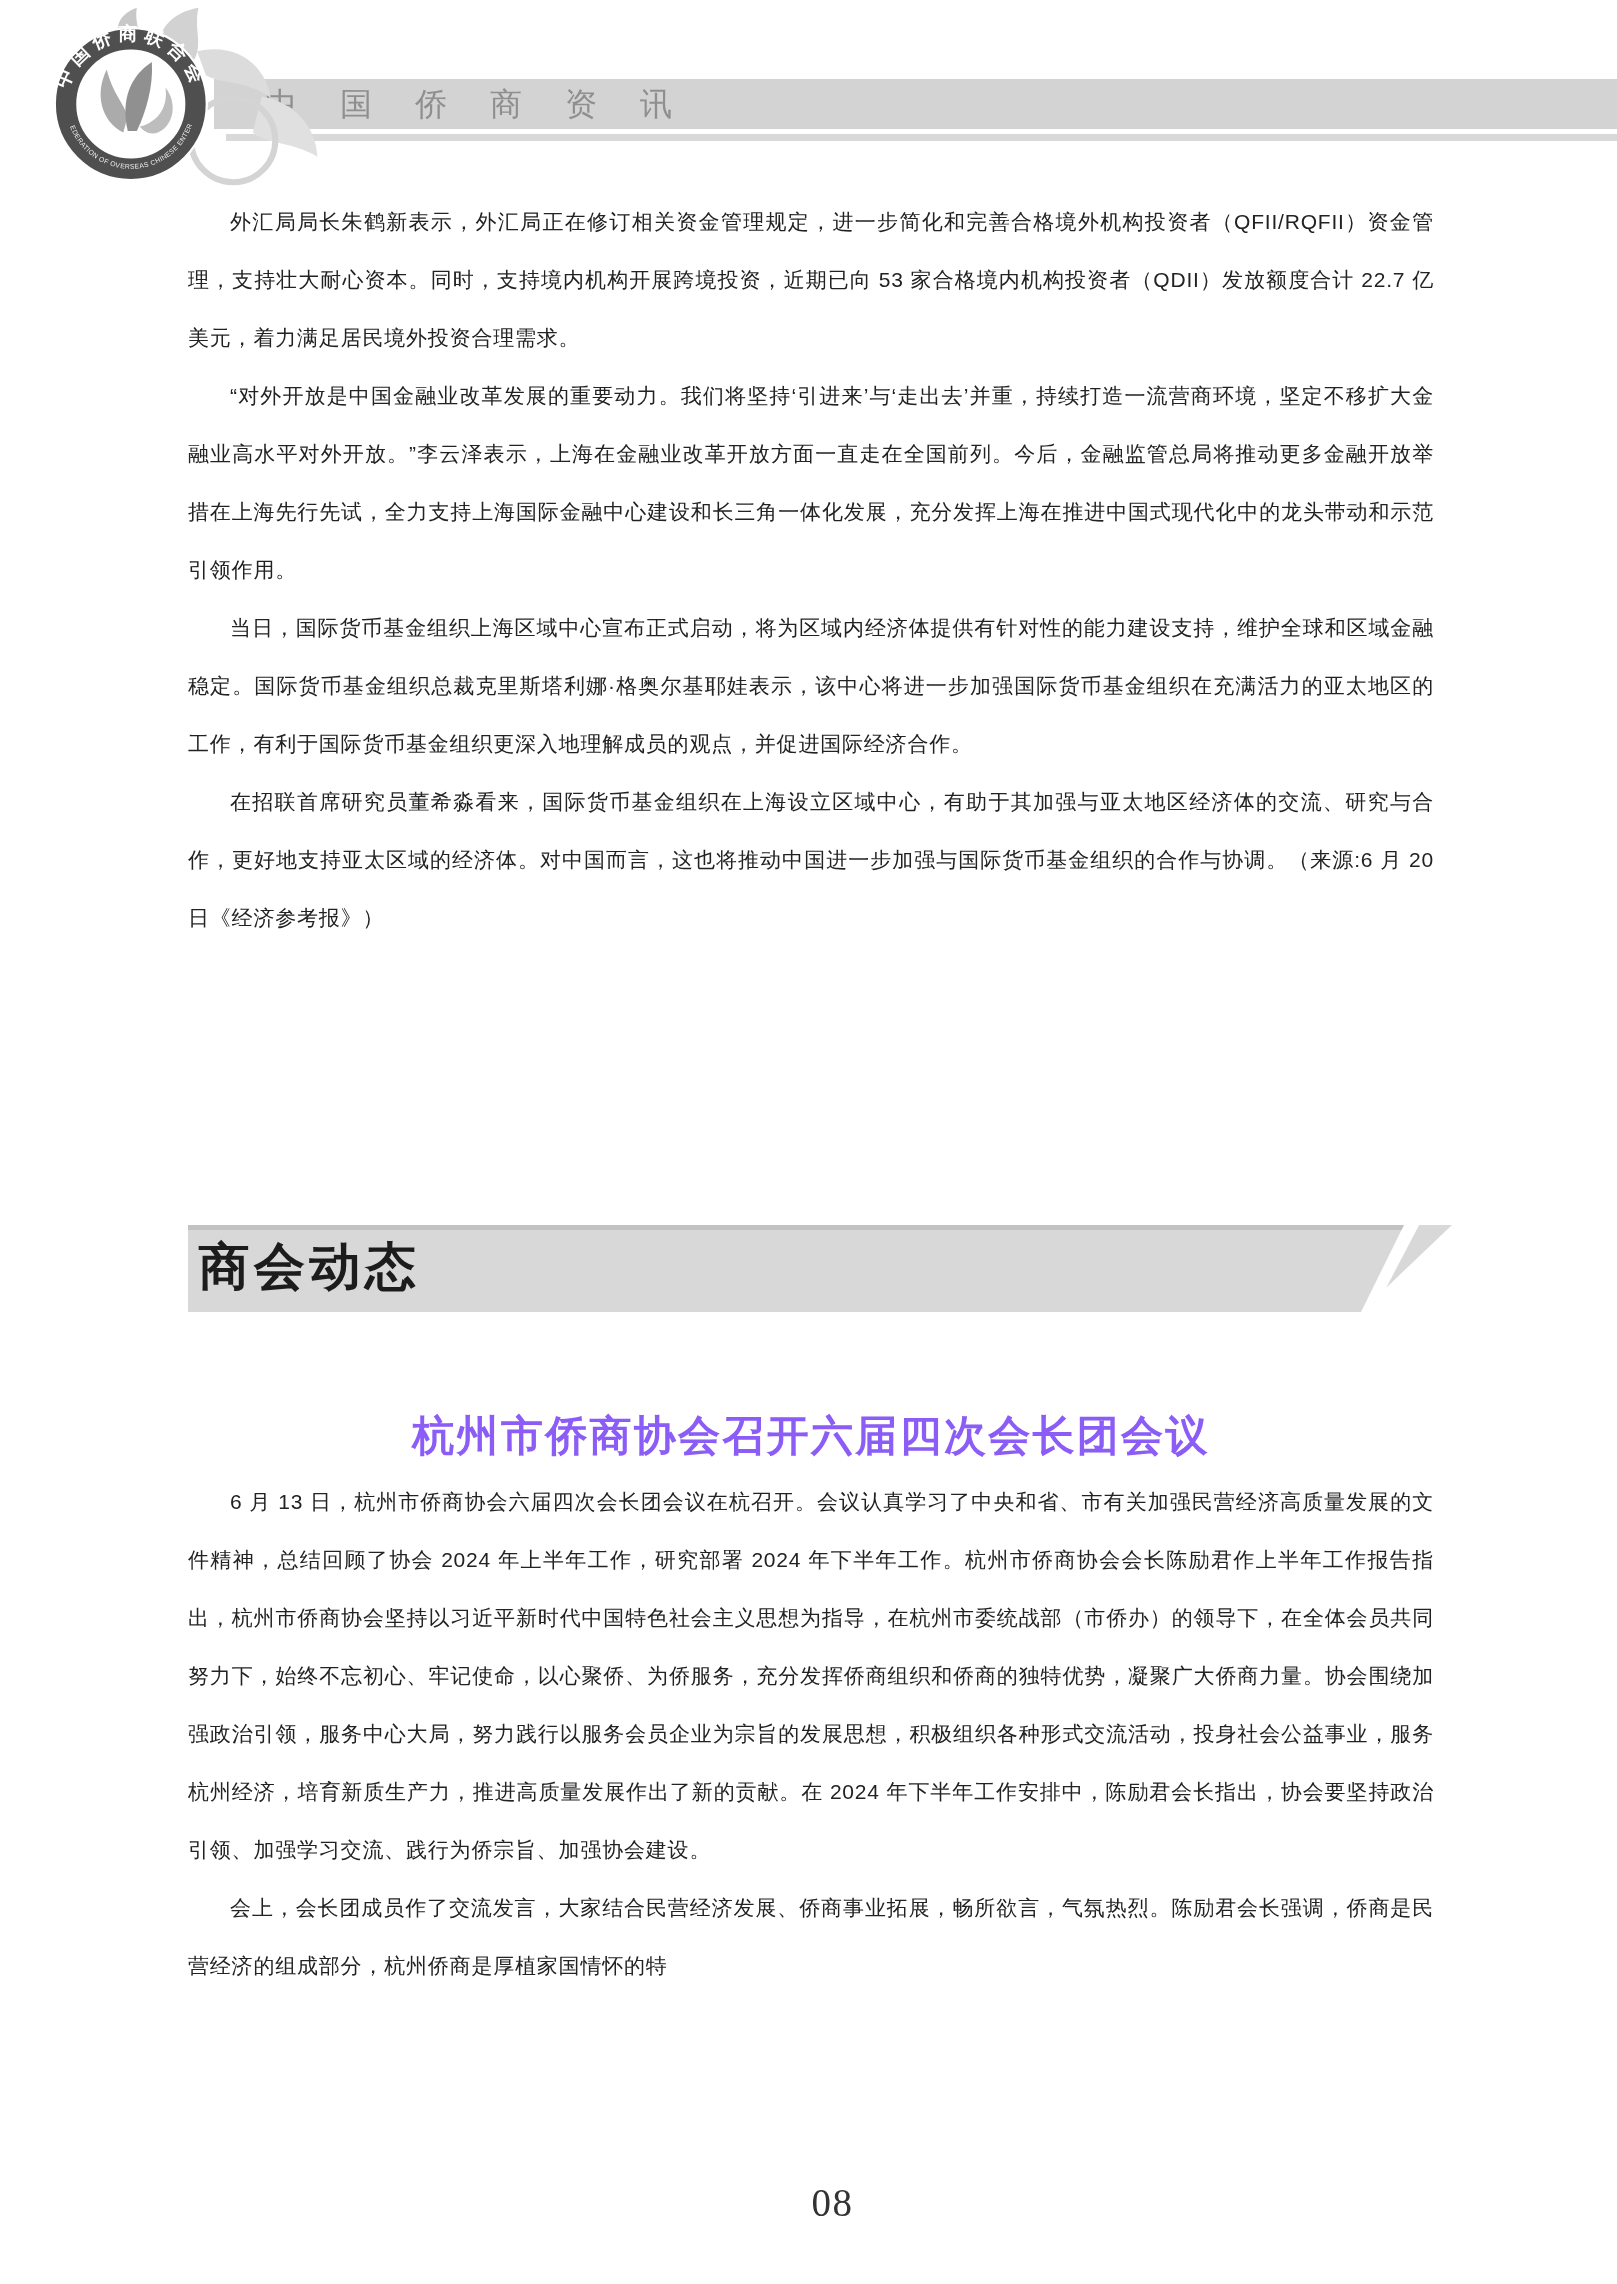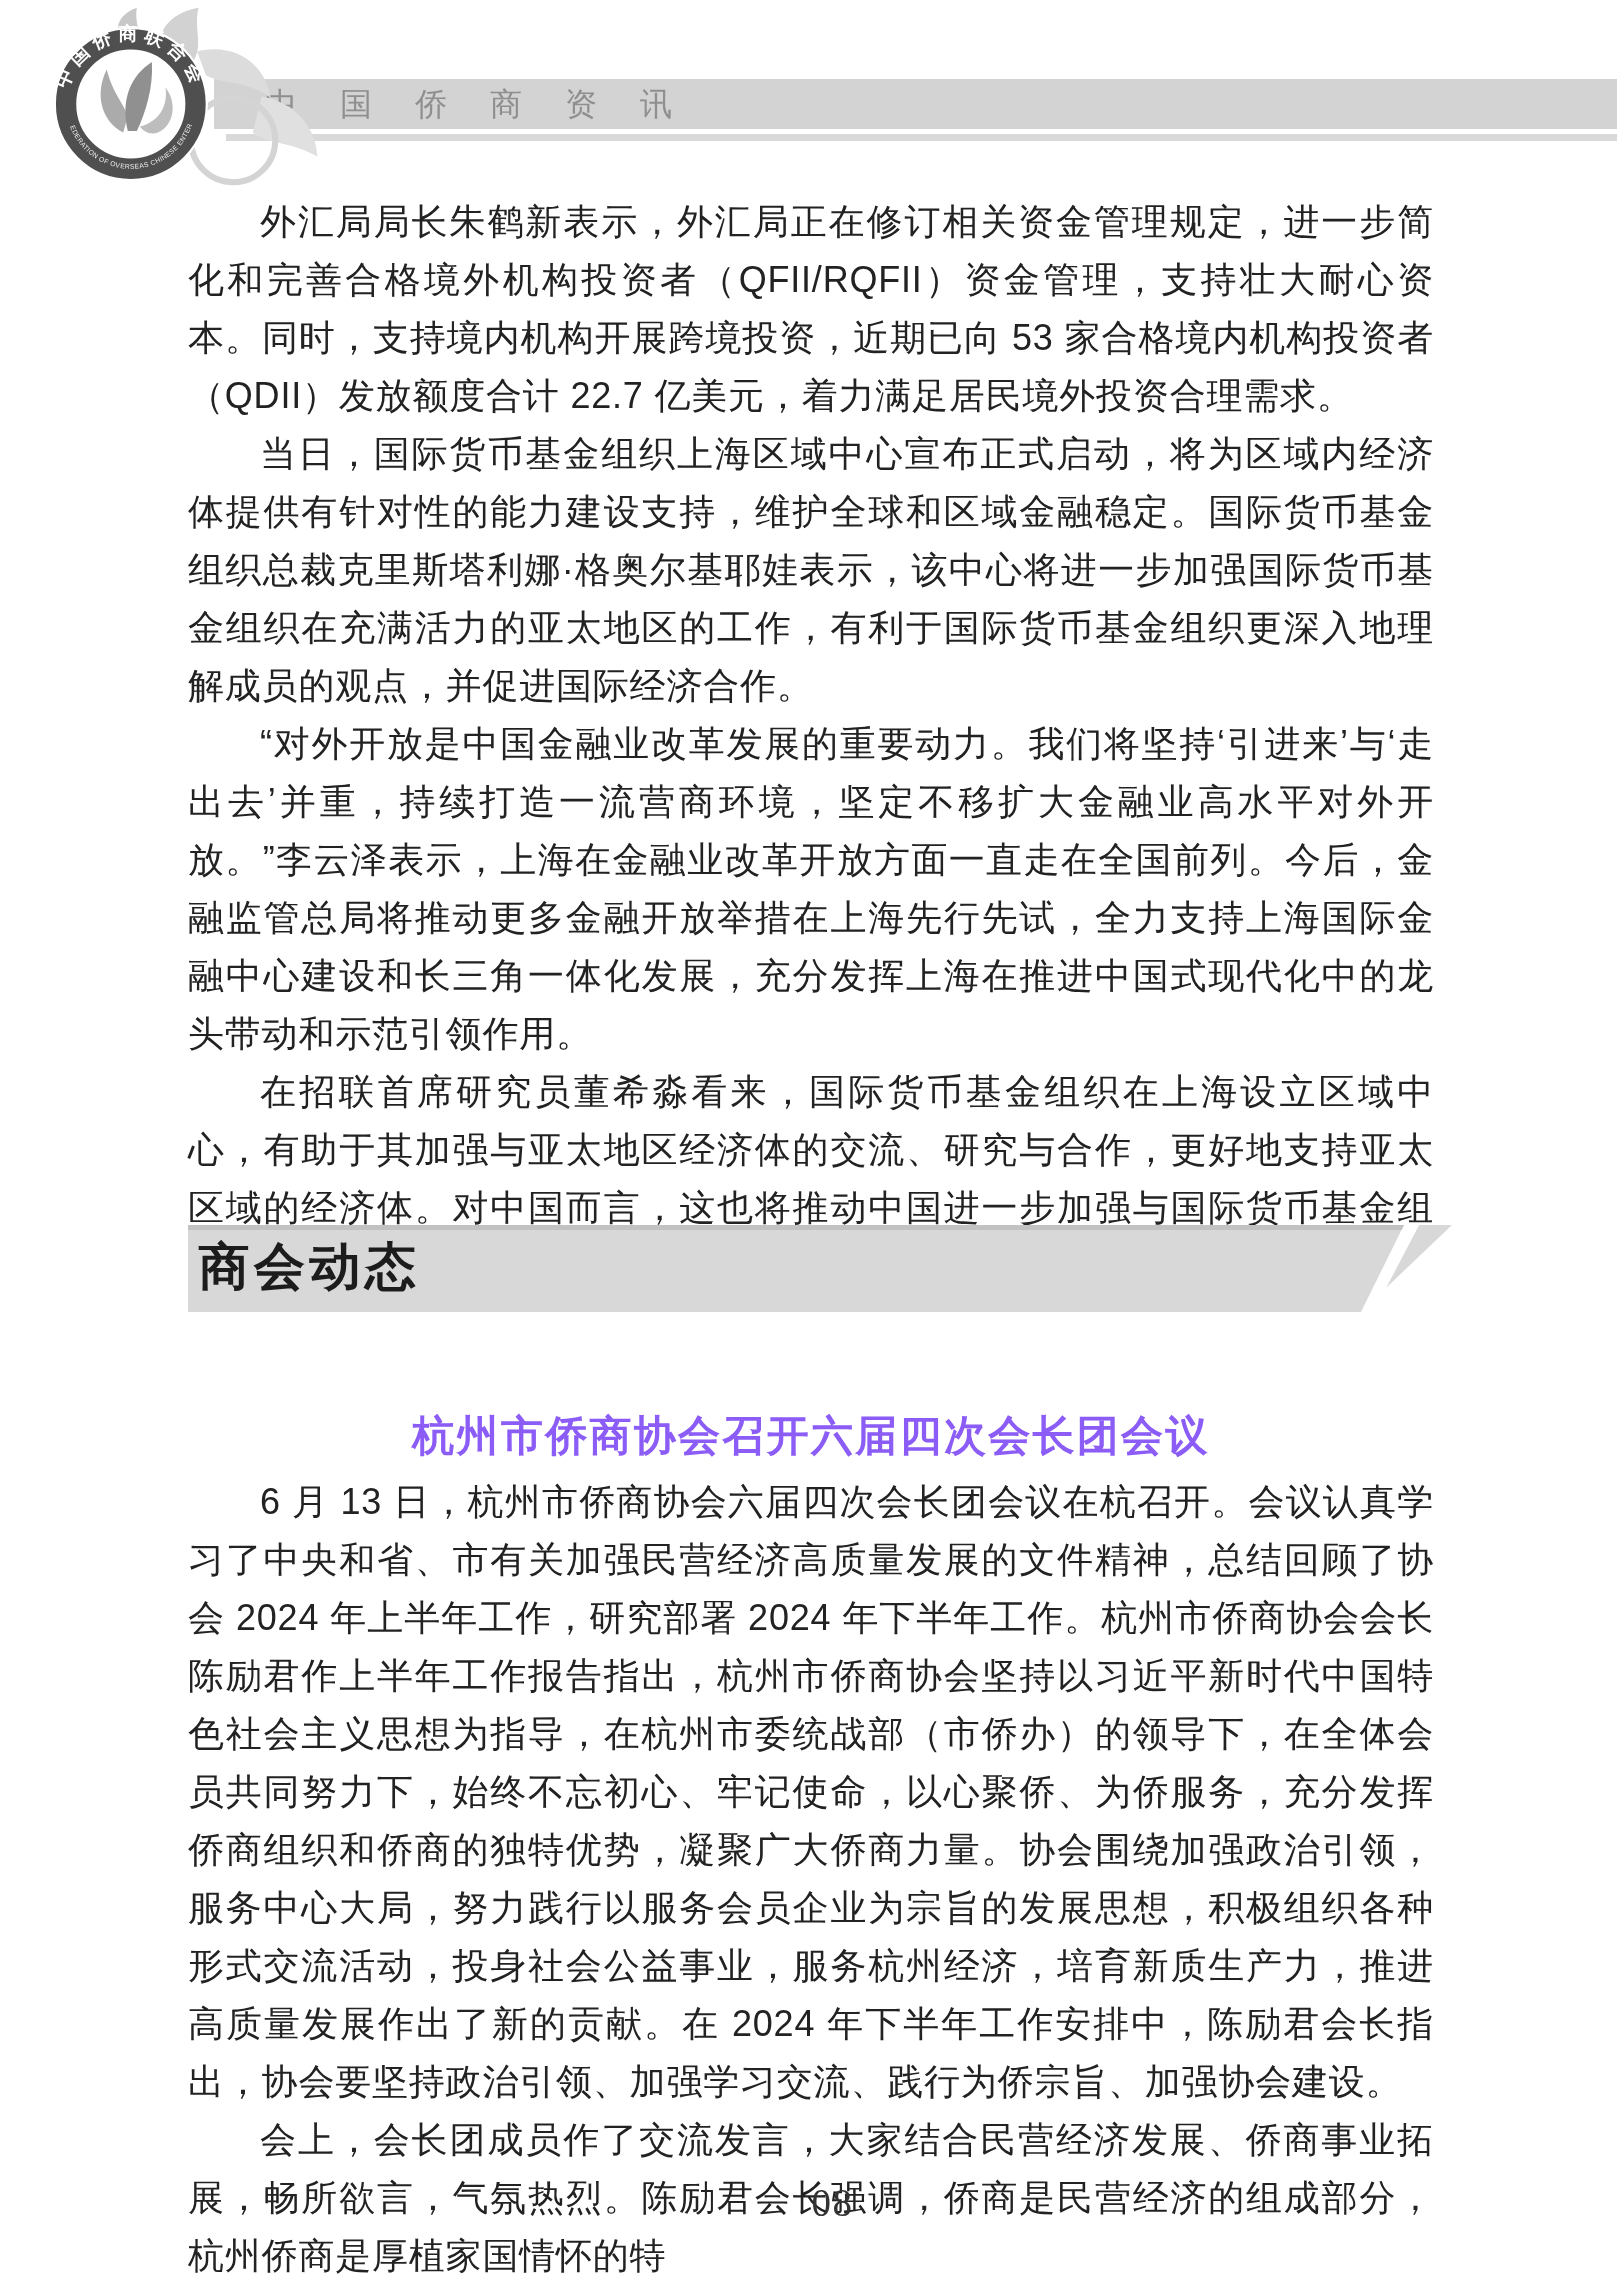--- a/index.html
+++ b/index.html
@@ -22,21 +22,21 @@
   }
   .masthead-title{
     position:absolute;left:265px;top:79px;height:49px;line-height:50px;
     font-size:32px;color:#8f8f8f;letter-spacing:43px;white-space:nowrap;
   }
   .logo{position:absolute;left:39px;top:6px;width:301px;height:181px;}
   
   .article{position:absolute;left:188px;width:1246px;}
   .article p{
     margin:0;
-    font-size:36px;
+    font-size:21px;
     line-height:58px;
     letter-spacing:0.8px;
     text-align:justify;
     text-justify:inter-character;
     text-indent:2em;
     color:#222222;
   }
   .article-imf{top:193px;}
   .article-hangzhou{top:1473px;}
   
@@ -103,22 +103,22 @@
       <textPath href="#arcBottom" startOffset="50%" text-anchor="middle">CHINA FEDERATION OF OVERSEAS CHINESE ENTERPRISES</textPath>
     </text>
 
     <path d="M112,168 C82,152 74,116 90,84 C98,116 112,128 118,146 Z" fill="#ababab"></path>
     <path d="M118,166 C108,124 122,92 150,74 C152,108 142,140 130,166 Z" fill="#909090"></path>
     <path d="M134,160 C158,154 172,134 168,108 C184,128 180,158 158,168 C148,172 138,166 134,160 Z" fill="#bdbdbd"></path>
   </svg>
 
   <section class="article article-imf">
     <p>外汇局局长朱鹤新表示，外汇局正在修订相关资金管理规定，进一步简化和完善合格境外机构投资者（QFII/RQFII）资金管理，支持壮大耐心资本。同时，支持境内机构开展跨境投资，近期已向 53 家合格境内机构投资者（QDII）发放额度合计 22.7 亿美元，着力满足居民境外投资合理需求。</p>
+    <p>“对外开放是中国金融业改革发展的重要动力。我们将坚持‘引进来’与‘走出去’并重，持续打造一流营商环境，坚定不移扩大金融业高水平对外开放。”李云泽表示，上海在金融业改革开放方面一直走在全国前列。今后，金融监管总局将推动更多金融开放举措在上海先行先试，全力支持上海国际金融中心建设和长三角一体化发展，充分发挥上海在推进中国式现代化中的龙头带动和示范引领作用。</p>
     <p>当日，国际货币基金组织上海区域中心宣布正式启动，将为区域内经济体提供有针对性的能力建设支持，维护全球和区域金融稳定。国际货币基金组织总裁克里斯塔利娜·格奥尔基耶娃表示，该中心将进一步加强国际货币基金组织在充满活力的亚太地区的工作，有利于国际货币基金组织更深入地理解成员的观点，并促进国际经济合作。</p>
-    <p>“对外开放是中国金融业改革发展的重要动力。我们将坚持‘引进来’与‘走出去’并重，持续打造一流营商环境，坚定不移扩大金融业高水平对外开放。”李云泽表示，上海在金融业改革开放方面一直走在全国前列。今后，金融监管总局将推动更多金融开放举措在上海先行先试，全力支持上海国际金融中心建设和长三角一体化发展，充分发挥上海在推进中国式现代化中的龙头带动和示范引领作用。</p>
     <p>在招联首席研究员董希淼看来，国际货币基金组织在上海设立区域中心，有助于其加强与亚太地区经济体的交流、研究与合作，更好地支持亚太区域的经济体。对中国而言，这也将推动中国进一步加强与国际货币基金组织的合作与协调。（来源:6 月 20 日《经济参考报》）</p>
   </section>
 
   <div class="section-banner">
     <div class="banner-main"></div>
     <div class="banner-tail"></div>
     <span class="banner-text">商会动态</span>
   </div>
 
   <h2 class="article-title">杭州市侨商协会召开六届四次会长团会议</h2>

